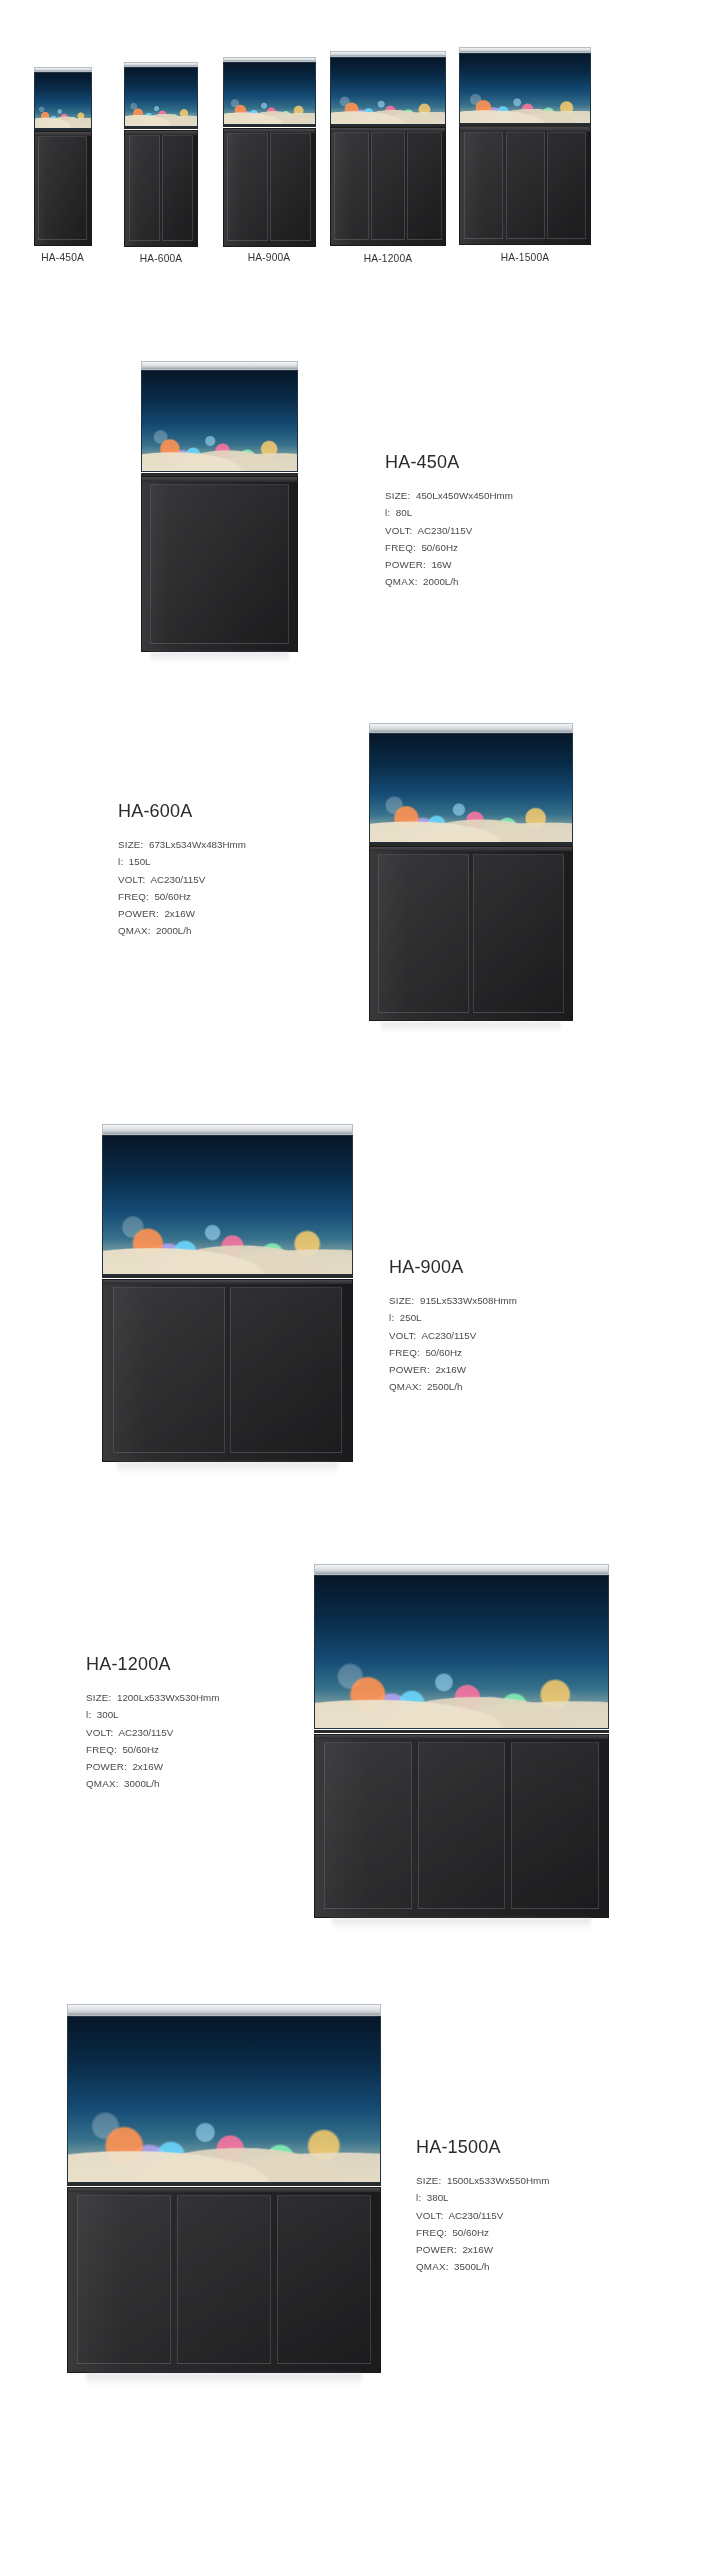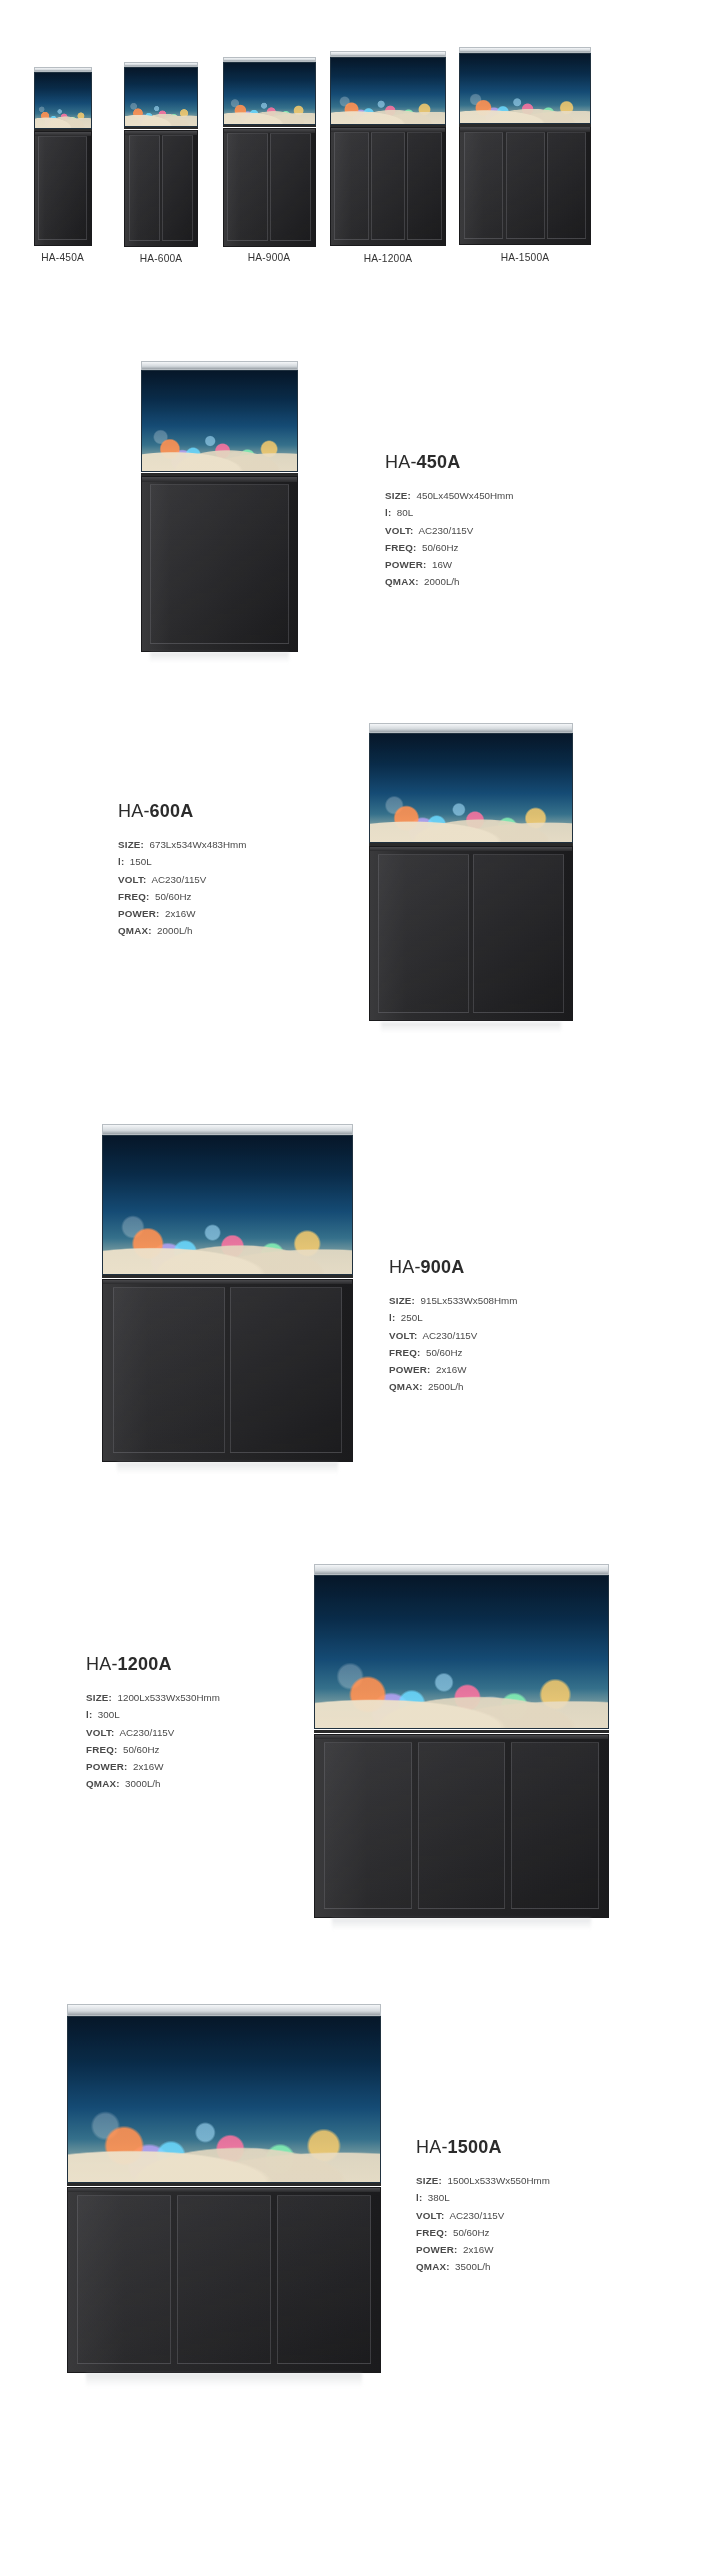--- a/index.html
+++ b/index.html
@@ -127,28 +127,28 @@
     width: 707px;
   }
   .spec-block { position: absolute; }
   .model-title {
     font-size: 18px;
     color: #2b2b2b;
     margin: 0 0 14px 0;
     font-weight: 400;
     letter-spacing: 0.2px;
   }
-  .model-title b { font-weight: 700; }
+  .model-title b { font-weight: 400; }
   .spec-line {
     font-size: 9.8px;
     color: #4a4a4a;
     line-height: 17.3px;
     white-space: nowrap;
   }
-  .spec-key { letter-spacing: 0.2px; font-weight: bold; }
+  .spec-key { letter-spacing: 0.2px; }
 </style>
 </head>
 <body>
 
 <div class="lineup">
 
   <div class="lineup-item" style="left:15.7px; top:43px; width:94px;">
     <div class="tank" style="width:58px; height:179px;">
       <div class="tank-light" style="height:5.5px;"></div>
       <div class="tank-glass" style="top:5.5px; height:57px;">

